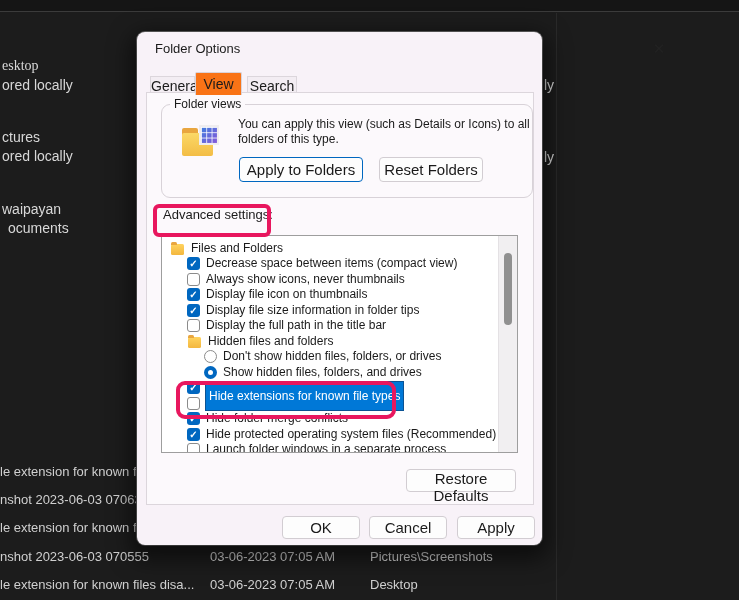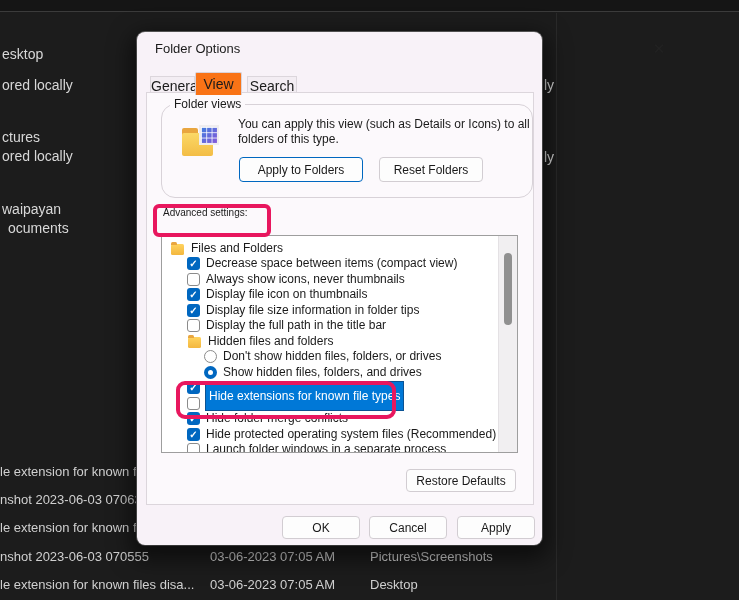--- a/index.html
+++ b/index.html
@@ -28,42 +28,42 @@
   #tab-general { left:13px; top:44px; width:45px; }
   #tab-view { left:58px; top:40px; width:47px; height:23px; background:#f97316; z-index:3;
     border:1px solid #d9d3d9; border-bottom:none; border-radius:2px 2px 0 0; line-height:23px; }
   #tab-search { left:110px; top:44px; width:50px; }
 
   
   #page { left:9px; top:60px; width:388px; height:413px; background:#fcf9fc;
     border:1px solid #dcd6dc; z-index:1; }
 
   
-  #groupbox { left:14px; top:11px; width:372px; height:94px; border:1px solid #d8d2d8; border-radius:14px; }
+  #groupbox { left:14px; top:11px; width:372px; height:94px; border:1px solid #d8d2d8; border-radius:9px; }
   #gb-legend { left:8px; top:-8px; background:#fcf9fc; padding:0 4px; font-size:12px; }
   #fv-text { left:76px; top:12px; width:292px; font-size:12px; line-height:15px; }
   .btn { position:absolute; background:#fdfdfd; border:1px solid #d2cdd2; border-radius:4px;
-    font-size:12px; color:#1a1a1a; font-family:"Liberation Sans",sans-serif; }
+    font-size:15px; color:#1a1a1a; font-family:"Liberation Sans",sans-serif; }
   #btn-apply-folders { left:77px; top:52px; width:124px; height:25px; border:1px solid #0067C0; }
   #btn-reset-folders { left:217px; top:52px; width:104px; height:25px; }
 
   
   #fv-icon { left:20px; top:20px; width:38px; height:32px; }
   #fv-icon .tab2 { position:absolute; left:0; top:3px; width:16px; height:9px; background:#e9a63f; border-radius:2px 2px 0 0; }
   #fv-icon .body2 { position:absolute; left:0; top:8px; width:31px; height:23px;
     background:linear-gradient(#fbd867,#f3bd45); border-radius:2px; }
   #fv-icon .grid { position:absolute; left:17px; top:0; width:20px; height:20px;
     background:linear-gradient(135deg,#3f7ede,#8459d8); border:2px solid #efedef;
     background-clip:padding-box; }
   #fv-icon .grid i { position:absolute; left:0; top:0; right:0; bottom:0;
     background-image:linear-gradient(to right, rgba(255,255,255,.9) 1px, transparent 1px),
                      linear-gradient(to bottom, rgba(255,255,255,.9) 1px, transparent 1px);
     background-size:5.3px 5.3px; }
 
-  #adv-label { left:16px; top:114px; font-size:10px; }
+  #adv-label { left:16px; top:114px; font-size:13px; }
 
   
   #listbox { left:14px; top:142px; width:357px; height:218px; background:#fff;
     border:1px solid #9e9e9e; overflow:hidden; }
   #listrows { position:absolute; left:0; top:3px; width:336px; }
   .lrow { display:flex; align-items:flex-end; height:15.5px; font-size:12px; white-space:nowrap; }
   .lrow .lbl { color:#1a1a1a; }
   .ind1 { padding-left:9px; }   
   .ind2 { padding-left:25px; }  
   .ind2f { padding-left:26px; } 
@@ -101,21 +101,21 @@
   #anno2 { left:39px; top:349px; width:220px; height:38px; border-radius:9px; }
 </style>
 </head>
 <body>
 
 <div id="stage">
 
   <div id="topstrip" class="abs"></div>
   <div id="rightline" class="abs"></div>
 
-  <div class="abs frag" style="left:2px; top:46px;">esktop</div>
+  <div class="abs frag" style="left:2px; top:58px;font-family:Liberation Serif, serif;">esktop</div>
   <div class="abs frag" style="left:2px; top:77px;">ored locally</div>
   <div class="abs frag" style="left:2px; top:129px;">ctures</div>
   <div class="abs frag" style="left:2px; top:148px;">ored locally</div>
   <div class="abs frag" style="left:2px; top:201px;">waipayan</div>
   <div class="abs frag" style="left:8px; top:220px;">ocuments</div>
   <div class="abs frag" style="left:544px; top:77px;">ly</div>
   <div class="abs frag" style="left:544px; top:149px;">ly</div>
 
   <div class="abs filecell" style="left:0; top:464px;">le extension for known f</div>
   <div class="abs filecell" style="left:0; top:492px;">nshot 2023-06-03 07063</div>

